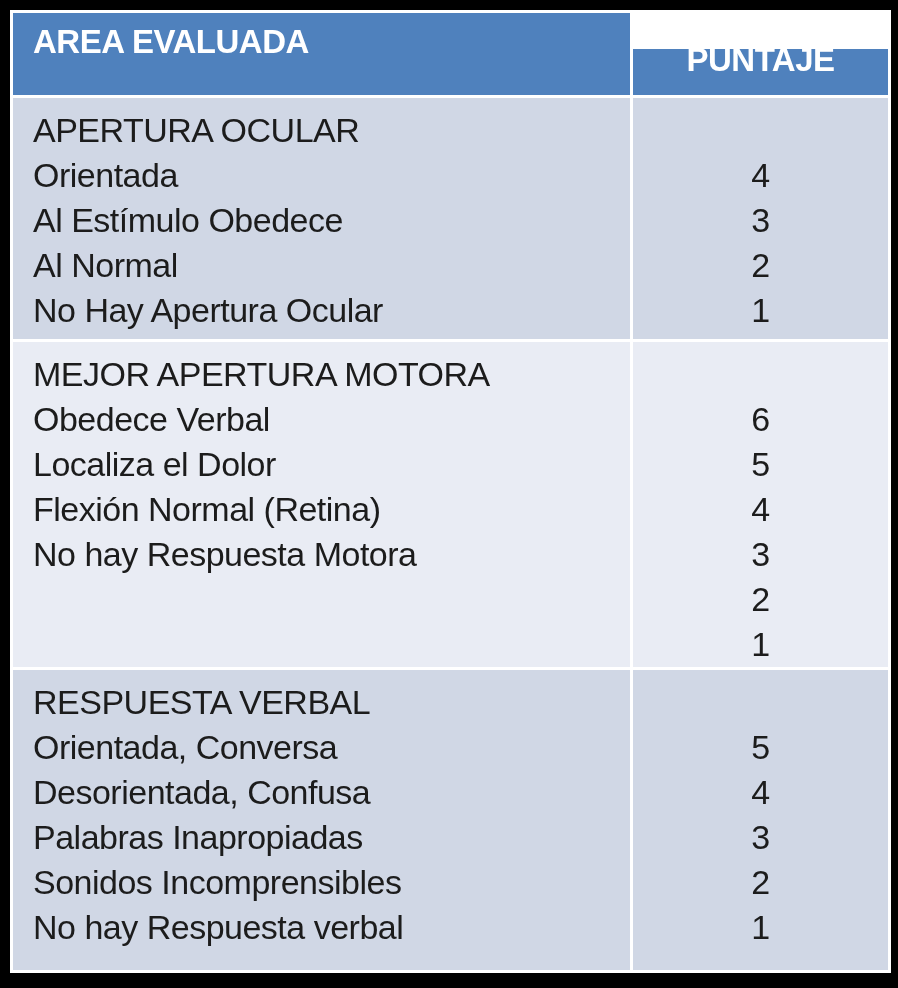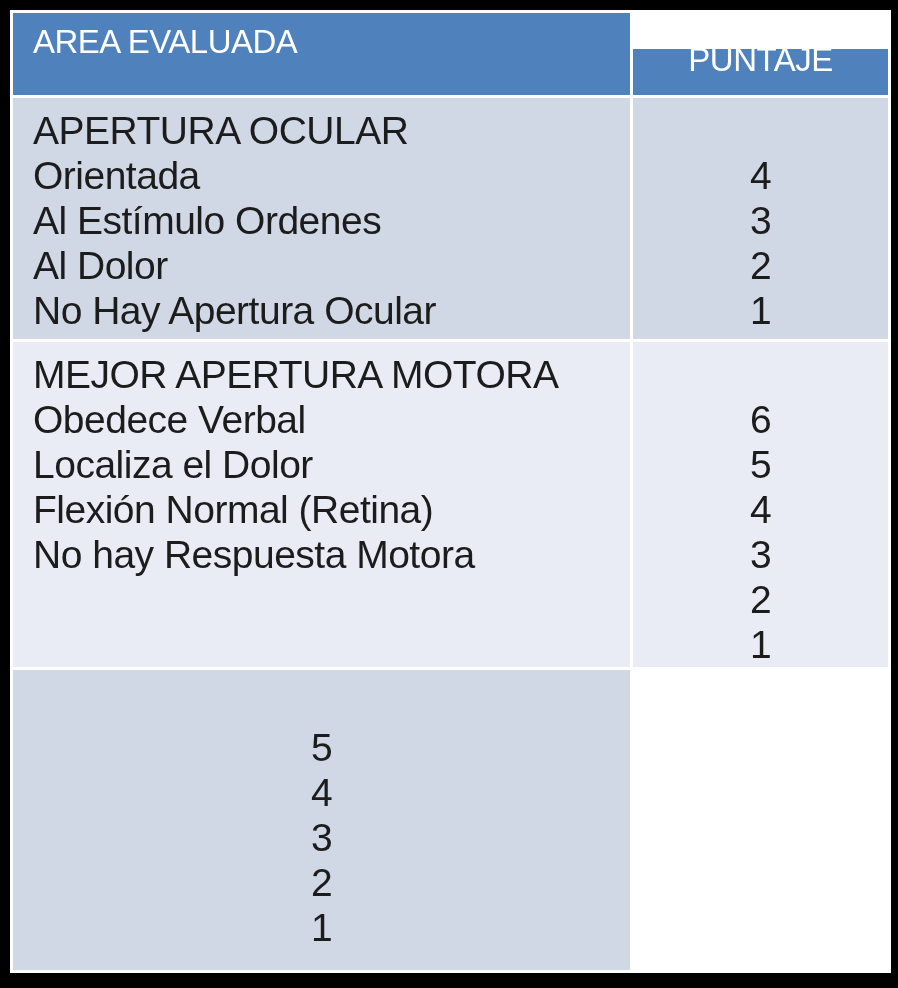--- a/index.html
+++ b/index.html
@@ -20,56 +20,56 @@
     display: grid;
     grid-template-columns: 617px 255px;
     grid-template-rows: 82px auto auto 1fr;
     gap: 3px;
     overflow: hidden;
   }
   .cell { overflow: hidden; box-sizing: border-box; }
   .cell.header {
     background: var(--header-bg, #4f81bd);
     color: var(--header-text, #fff);
-    font-weight: normal;
+    font-weight: bold;
     font-size: 33px;
     letter-spacing: -0.5px;
     display: flex; align-items: center;
     padding-bottom: 24px;
   }
   .cell.header.left  { padding-left: 20px; }
   .cell.header.right { justify-content: center; margin-top: 36px; }
   .sec { padding-top: 10px; }
   .sec.area  { padding-left: 20px; padding-right: 8px; }
   .sec.score { padding-top: 55px; }
   .sec.s0 { padding-bottom: 6px; }
   .line {
     height: 45px; line-height: 45px;
-    font-size: 39px;
+    font-size: 34px;
     letter-spacing: -0.5px;
     color: var(--body-text, #1c1c1c);
     white-space: nowrap;
   }
   .sec.score .line { text-align: center; }
   .band-dark  { background: var(--band-dark, #d0d7e5); }
   .band-light { background: var(--band-light, #e9ecf4); }
 </style>
 </head>
 <body>
 
 <div class="stage">
   <div class="gcs-table">
     <div class="cell header left">AREA EVALUADA</div>
     <div class="cell header right">PUNTAJE</div>
 
   <div class="cell sec area s0 band-dark">
         <div class="line heading">APERTURA OCULAR</div>
         <div class="line">Orientada</div>
-        <div class="line">Al Estímulo Ordenes</div>
-        <div class="line">Al Dolor</div>
+        <div class="line">Al Estímulo Obedece</div>
+        <div class="line">Al Normal</div>
         <div class="line">No Hay Apertura Ocular</div>
       </div>
       <div class="cell sec score s0 band-dark">
         <div class="line score-value">4</div>
         <div class="line score-value">3</div>
         <div class="line score-value">2</div>
         <div class="line score-value">1</div>
       </div>
       <div class="cell sec area s1 band-light">
         <div class="line heading">MEJOR APERTURA MOTORA</div>
@@ -79,20 +79,28 @@
         <div class="line">No hay Respuesta Motora</div>
       </div>
       <div class="cell sec score s1 band-light">
         <div class="line score-value">6</div>
         <div class="line score-value">5</div>
         <div class="line score-value">4</div>
         <div class="line score-value">3</div>
         <div class="line score-value">2</div>
         <div class="line score-value">1</div>
       </div>
+      <div class="cell sec area s2 band-dark">
+        <div class="line heading">RESPUESTA VERBAL</div>
+        <div class="line">Orientada, Conversa</div>
+        <div class="line">Desorientada, Confusa</div>
+        <div class="line">Palabras Inapropiadas</div>
+        <div class="line">Sonidos Incomprensibles</div>
+        <div class="line">No hay Respuesta verbal</div>
+      </div>
       <div class="cell sec score s2 band-dark">
         <div class="line score-value">5</div>
         <div class="line score-value">4</div>
         <div class="line score-value">3</div>
         <div class="line score-value">2</div>
         <div class="line score-value">1</div>
       </div>
     </div>
 </div>
 

